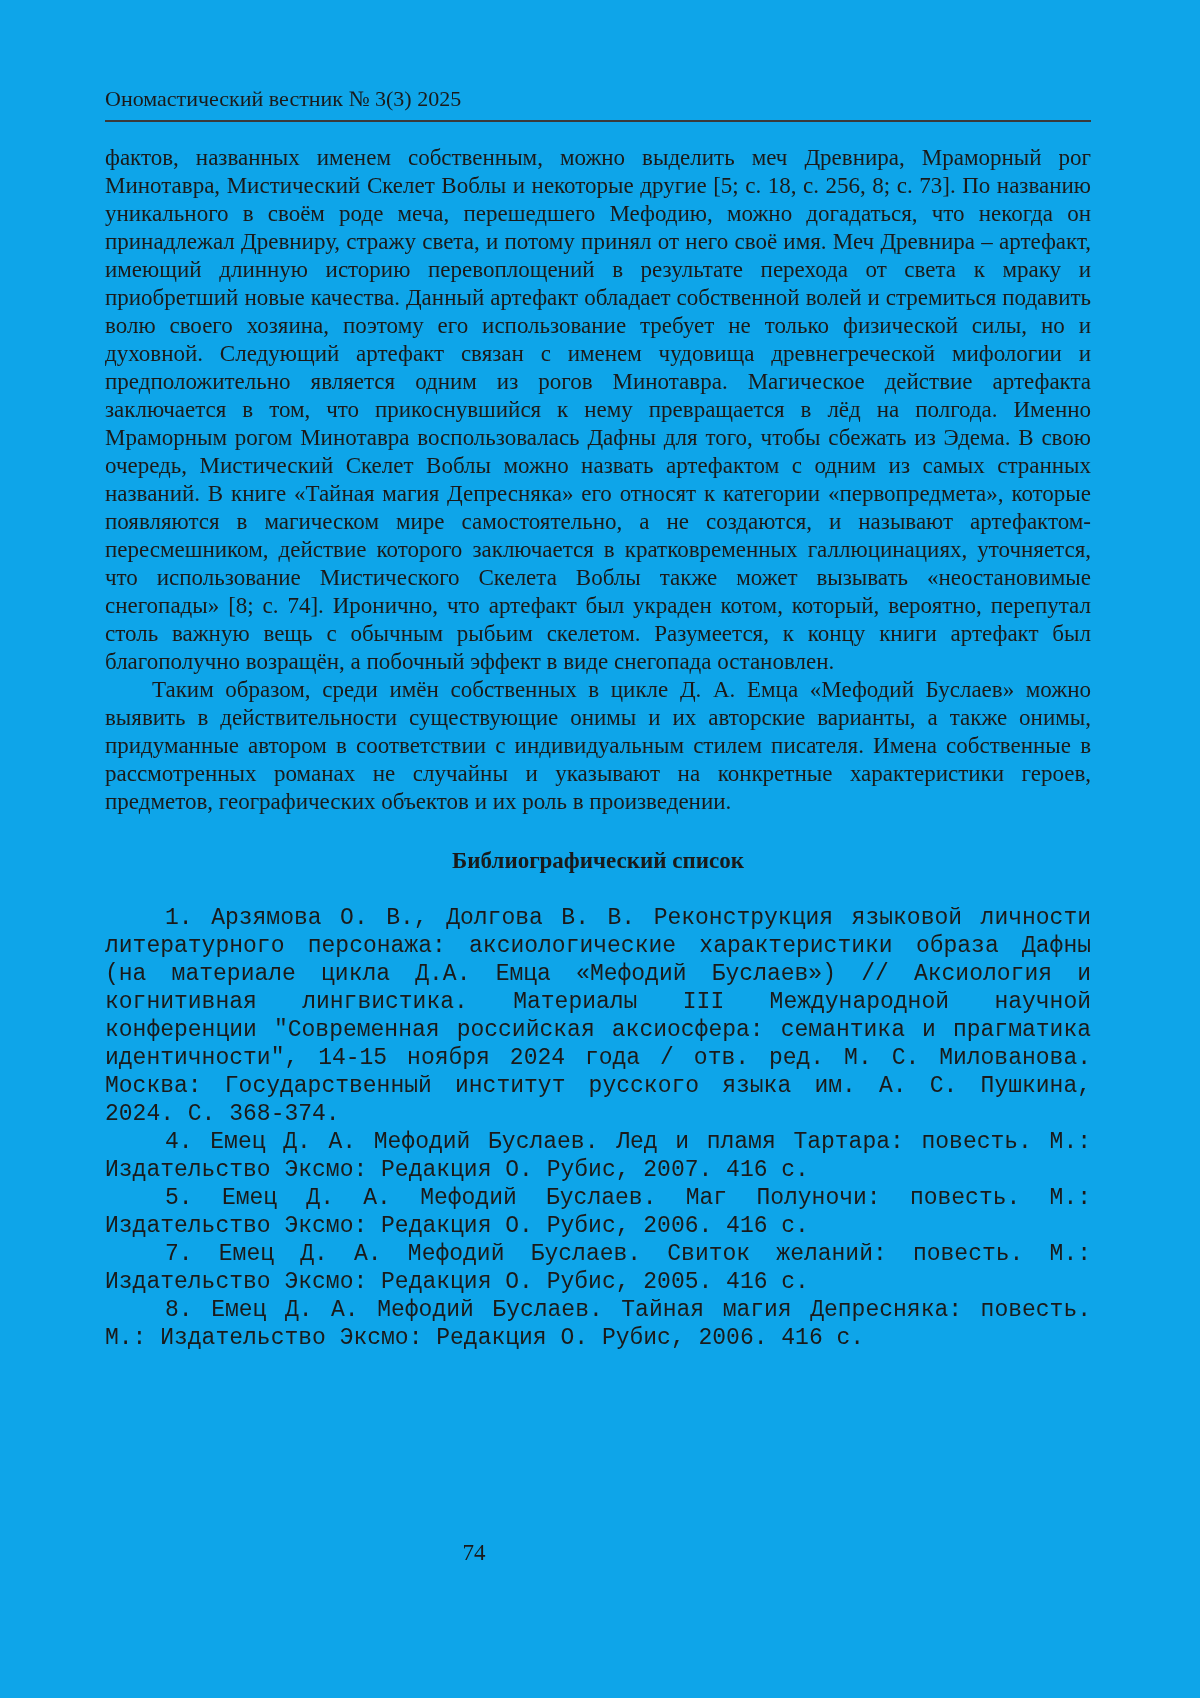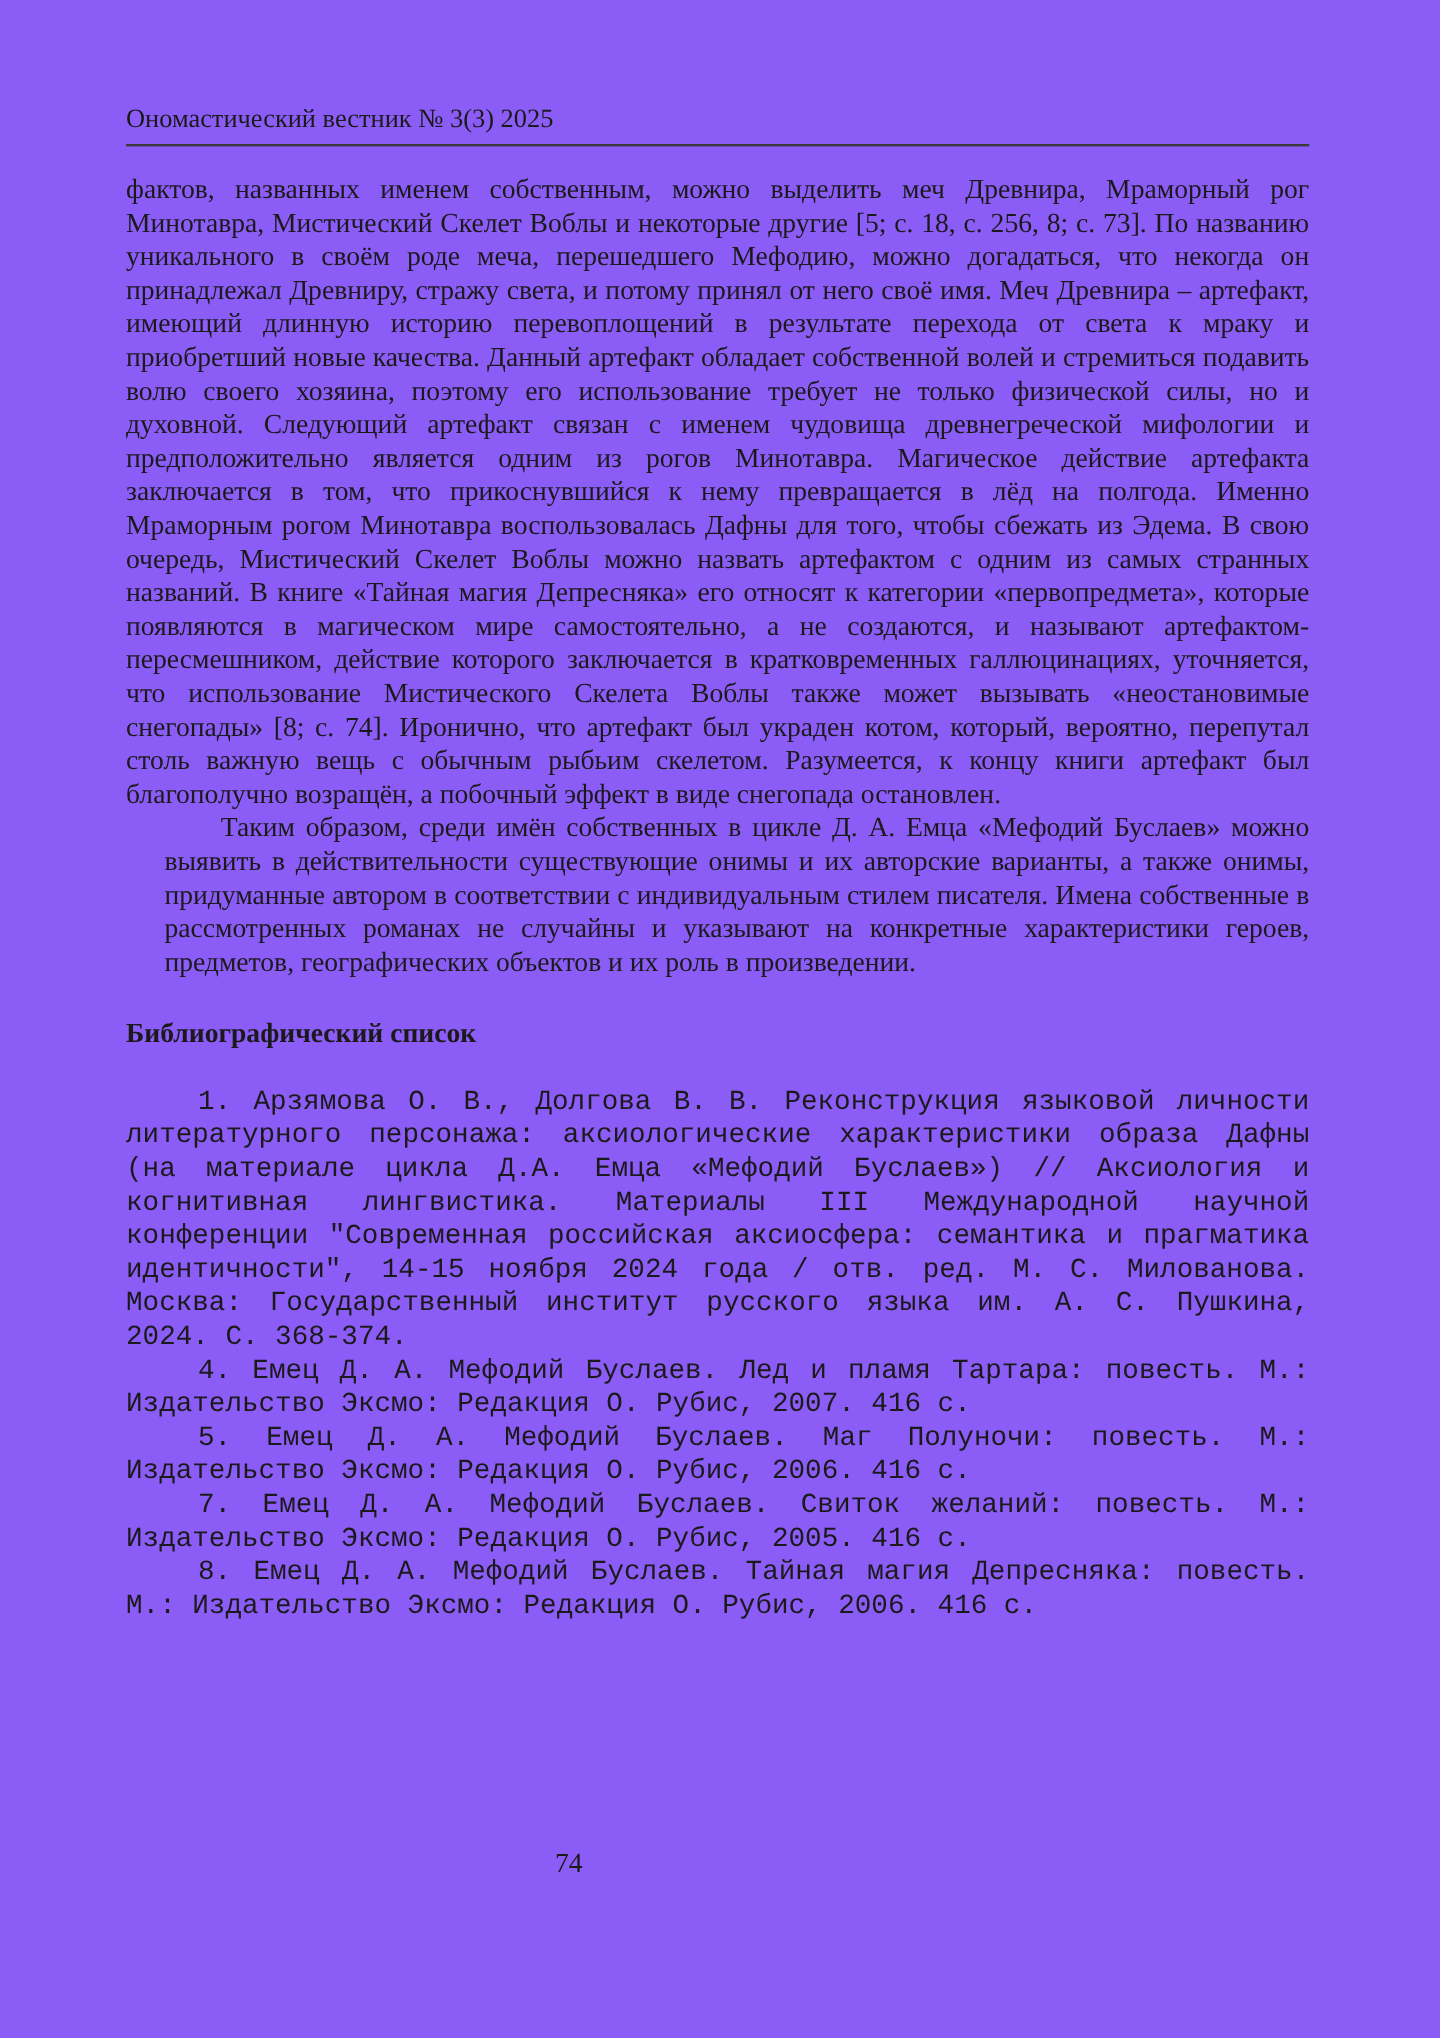--- a/index.html
+++ b/index.html
@@ -11,21 +11,21 @@
     height: 1698px;
     background: #ffffff;
     position: relative;
     overflow: hidden;
     font-family: "Liberation Serif", "DejaVu Serif", serif;
     color: #1a1a1a;
   }
   .page {
     position: absolute;
     inset: 0;
-    background: #8b5cf6;
+    background: #0ea5e9;
   }
   .running-header {
     position: absolute;
     left: 105px;
     top: 86px;
     font-size: 22px;
     line-height: 26px;
     white-space: nowrap;
   }
   .header-rule {
@@ -46,30 +46,30 @@
   .para {
     margin: 0;
     font-size: 23px;
     line-height: 28px;
     text-align: justify;
     hyphens: manual;
     -webkit-hyphens: manual;
   }
   .para.first-line-indent {
     text-indent: 47px;
-    margin-left: 32px;
   }
   .para.bib-indent {
     text-indent: 60px;
     font-family: Liberation Mono, monospace;
   }
   .bib-title {
     font-size: 23px;
     line-height: 30px;
     font-weight: 700;
+    text-align: center;
     margin: 30px 0 28px 0;
   }
   .page-number {
     position: absolute;
     left: 0;
     top: 1539px;
     width: 948px;
     text-align: center;
     font-size: 23px;
     line-height: 28px;

